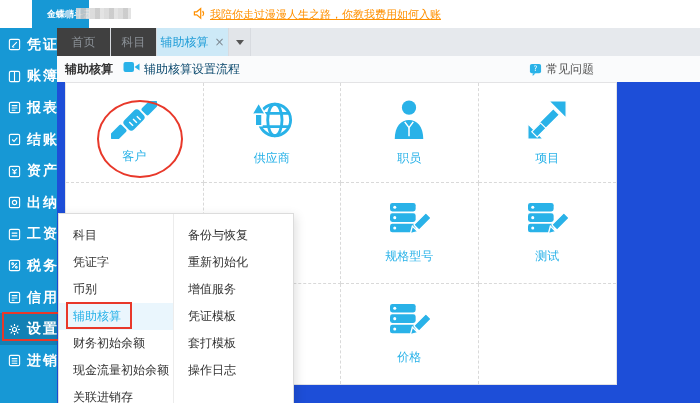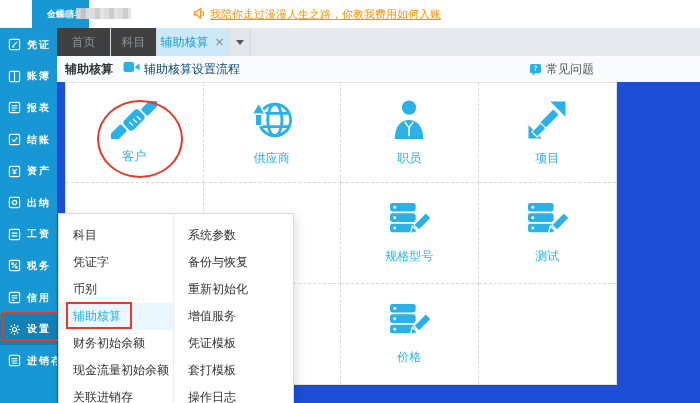--- a/index.html
+++ b/index.html
@@ -19,21 +19,21 @@
   .period { position:absolute; left:136px; top:7px; color:#666; font-size:11px; white-space:nowrap; cursor:pointer; }
   .period .caret { display:inline-block; width:0; height:0; margin-left:4px; vertical-align:2px;
           border-left:4px solid transparent; border-right:4px solid transparent; border-top:5px solid #999; }
   .speaker { position:absolute; left:193px; top:7px; }
   .announce { position:absolute; left:210px; top:7px; color:#ff9000; font-size:11px; text-decoration:underline;
           white-space:nowrap; cursor:pointer; }
 
   
   .sidebar { position:absolute; top:28px; left:0; width:57px; height:375px; background:#1798d5; padding-top:1px; }
   .side-item { height:31.6px; display:flex; align-items:center; gap:6px; padding-left:8px; color:#fff;
-          font-size:10px; font-weight:bold; letter-spacing:2px; white-space:nowrap; cursor:pointer; }
+          font-size:14px; font-weight:bold; letter-spacing:2px; white-space:nowrap; cursor:pointer; }
   .side-item.active { background:rgba(0,0,0,.15); }
   .side-item svg { flex:0 0 auto; }
 
   
   .tabbar { position:absolute; top:28px; left:57px; width:643px; height:28px; background:#e6e9ed; display:flex; }
   .tab { height:28px; display:flex; align-items:center; justify-content:center; font-size:12px; color:#8b9197;
           background:#404040; border-right:1px solid #d8dbe0; cursor:pointer; }
   .tab.t1 { width:54px; } .tab.t2 { width:46px; }
   .tab.active { width:72px; background:#cde9f7; color:#1e9cd7; }
   .tab .close { margin-left:6px; color:#7f8a93; font-size:12px; }
@@ -380,21 +380,20 @@
     <div class="mcol c1">
       <div class="mitem">科目</div>
       <div class="mitem">凭证字</div>
       <div class="mitem">币别</div>
       <div class="mitem active">辅助核算</div>
       <div class="mitem">财务初始余额</div>
       <div class="mitem">现金流量初始余额</div>
       <div class="mitem">关联进销存</div>
     </div>
     <div class="mcol c2">
-      <div class="mitem">系统参数</div>
       <div class="mitem">备份与恢复</div>
       <div class="mitem">重新初始化</div>
       <div class="mitem">增值服务</div>
       <div class="mitem">凭证模板</div>
       <div class="mitem">套打模板</div>
       <div class="mitem">操作日志</div>
     </div>
   </div>
 
   <div class="ann ann-circle"></div>

